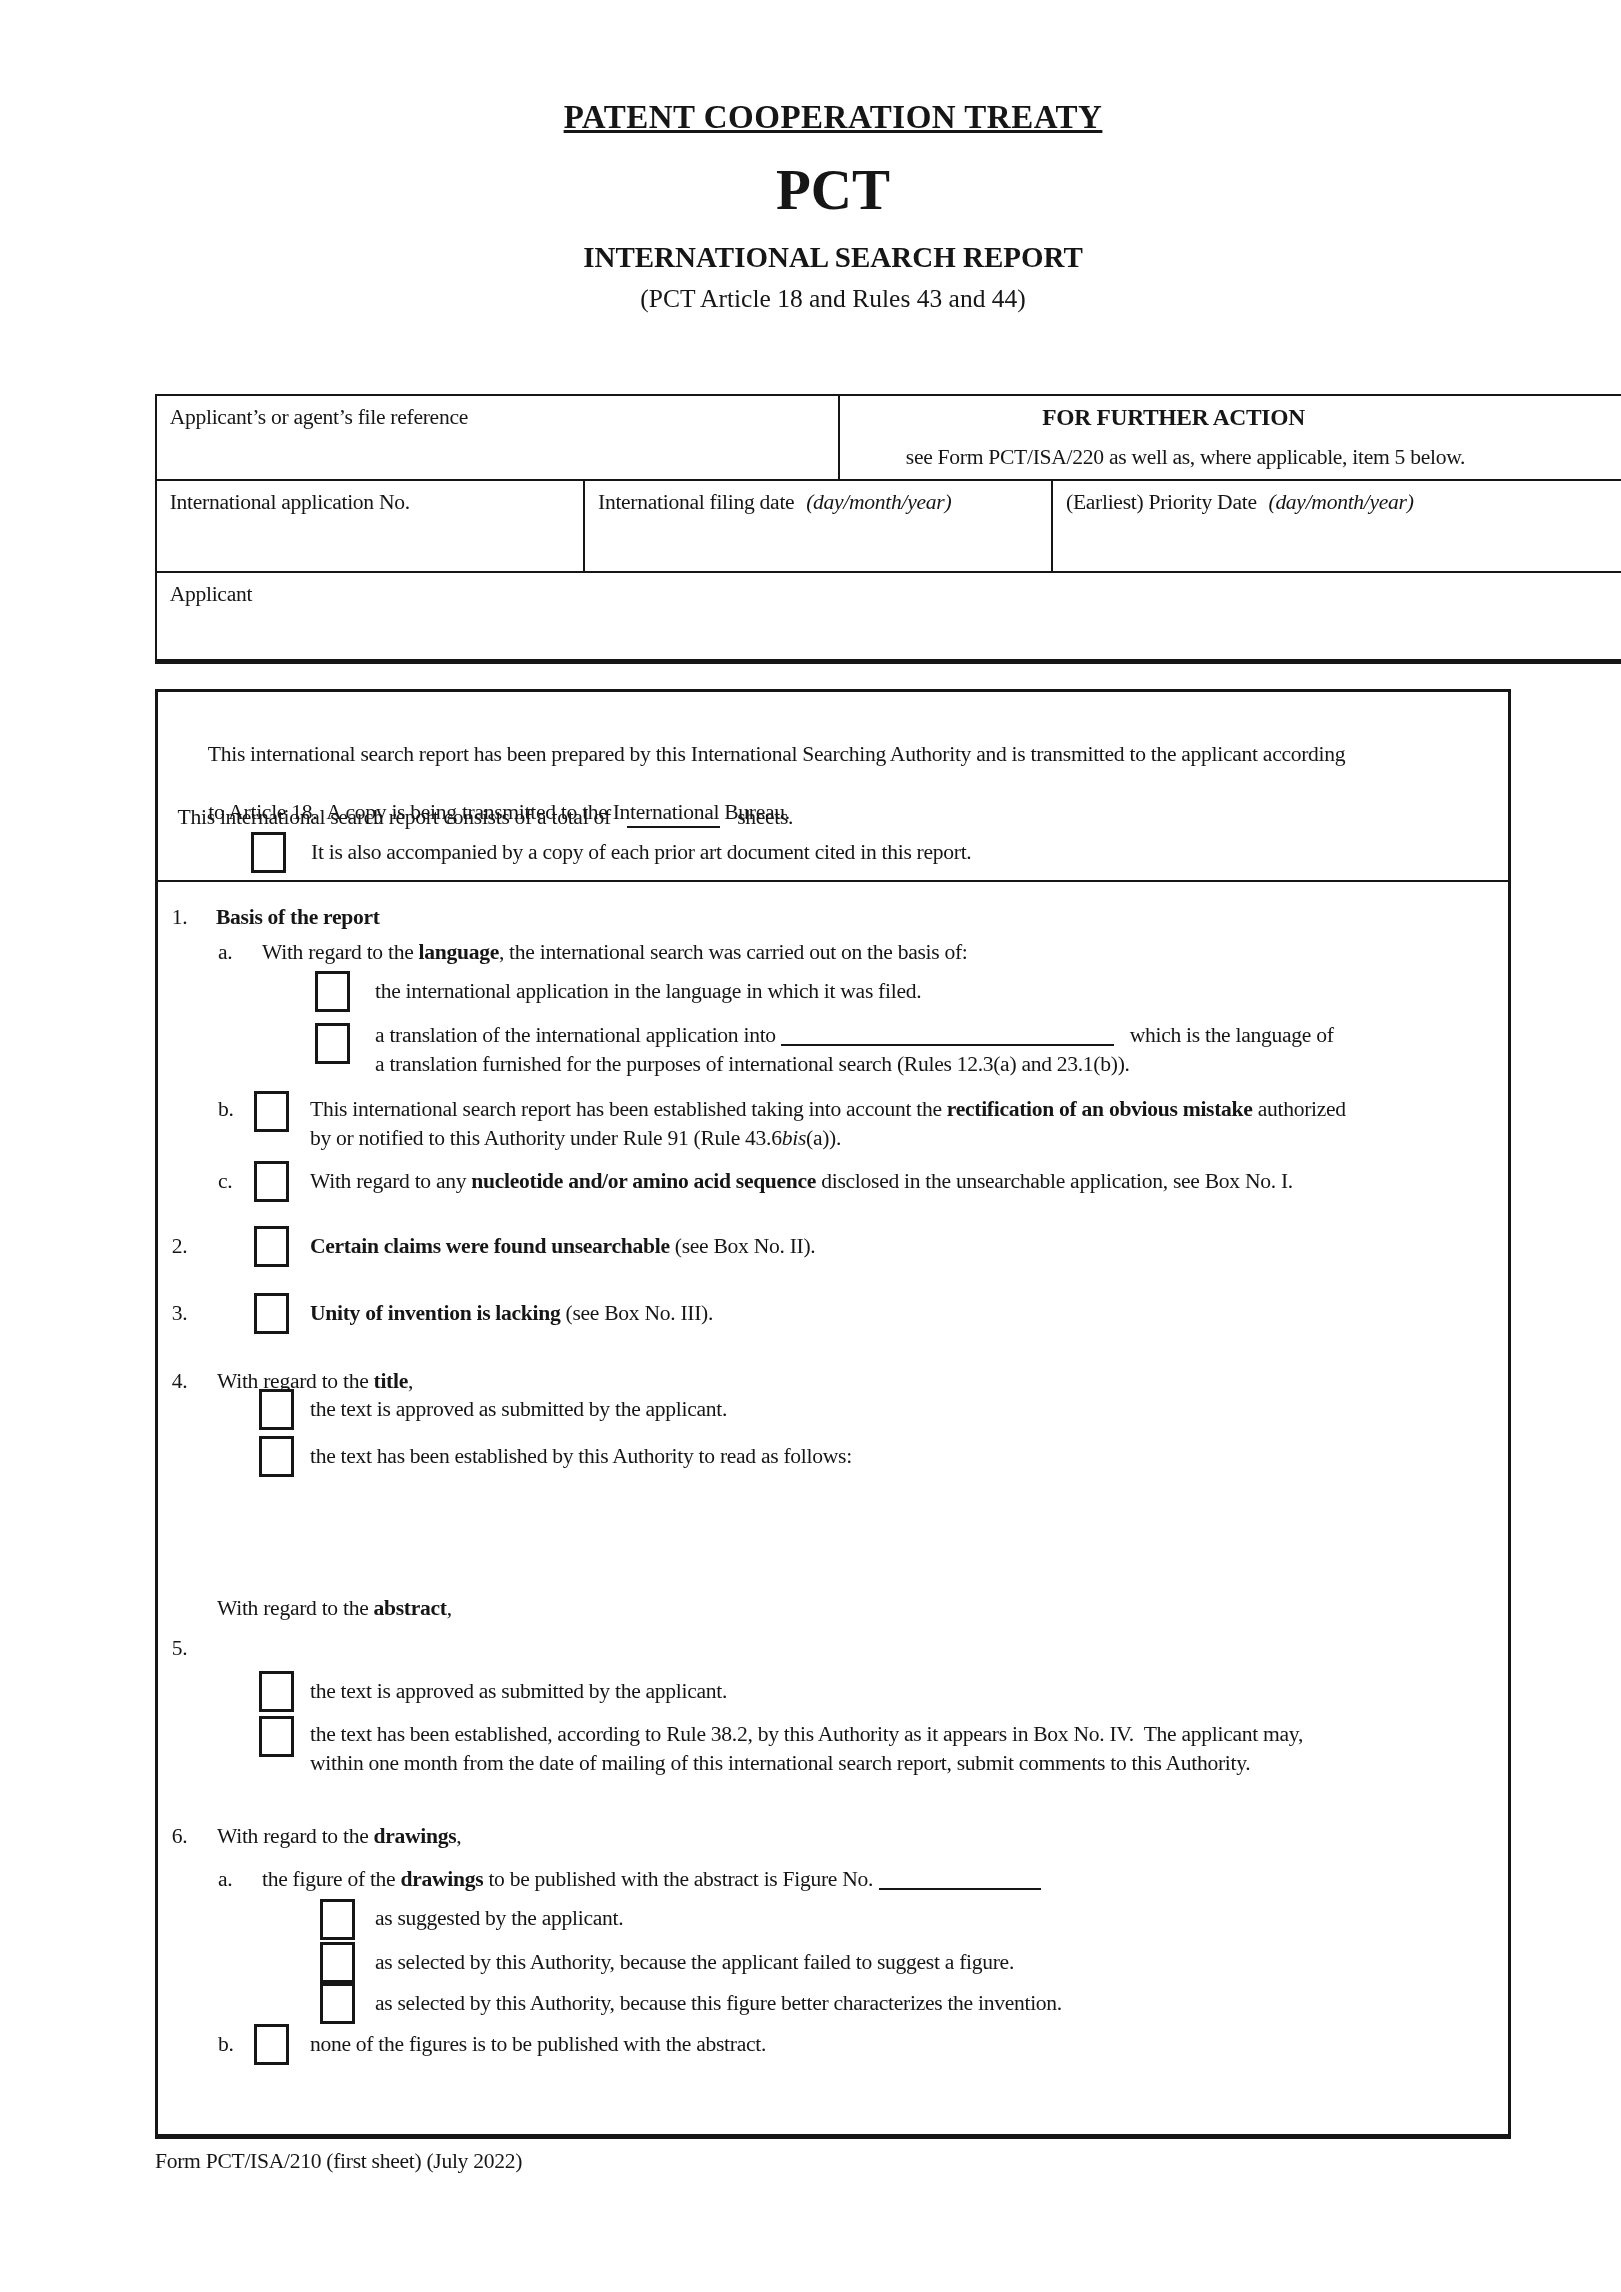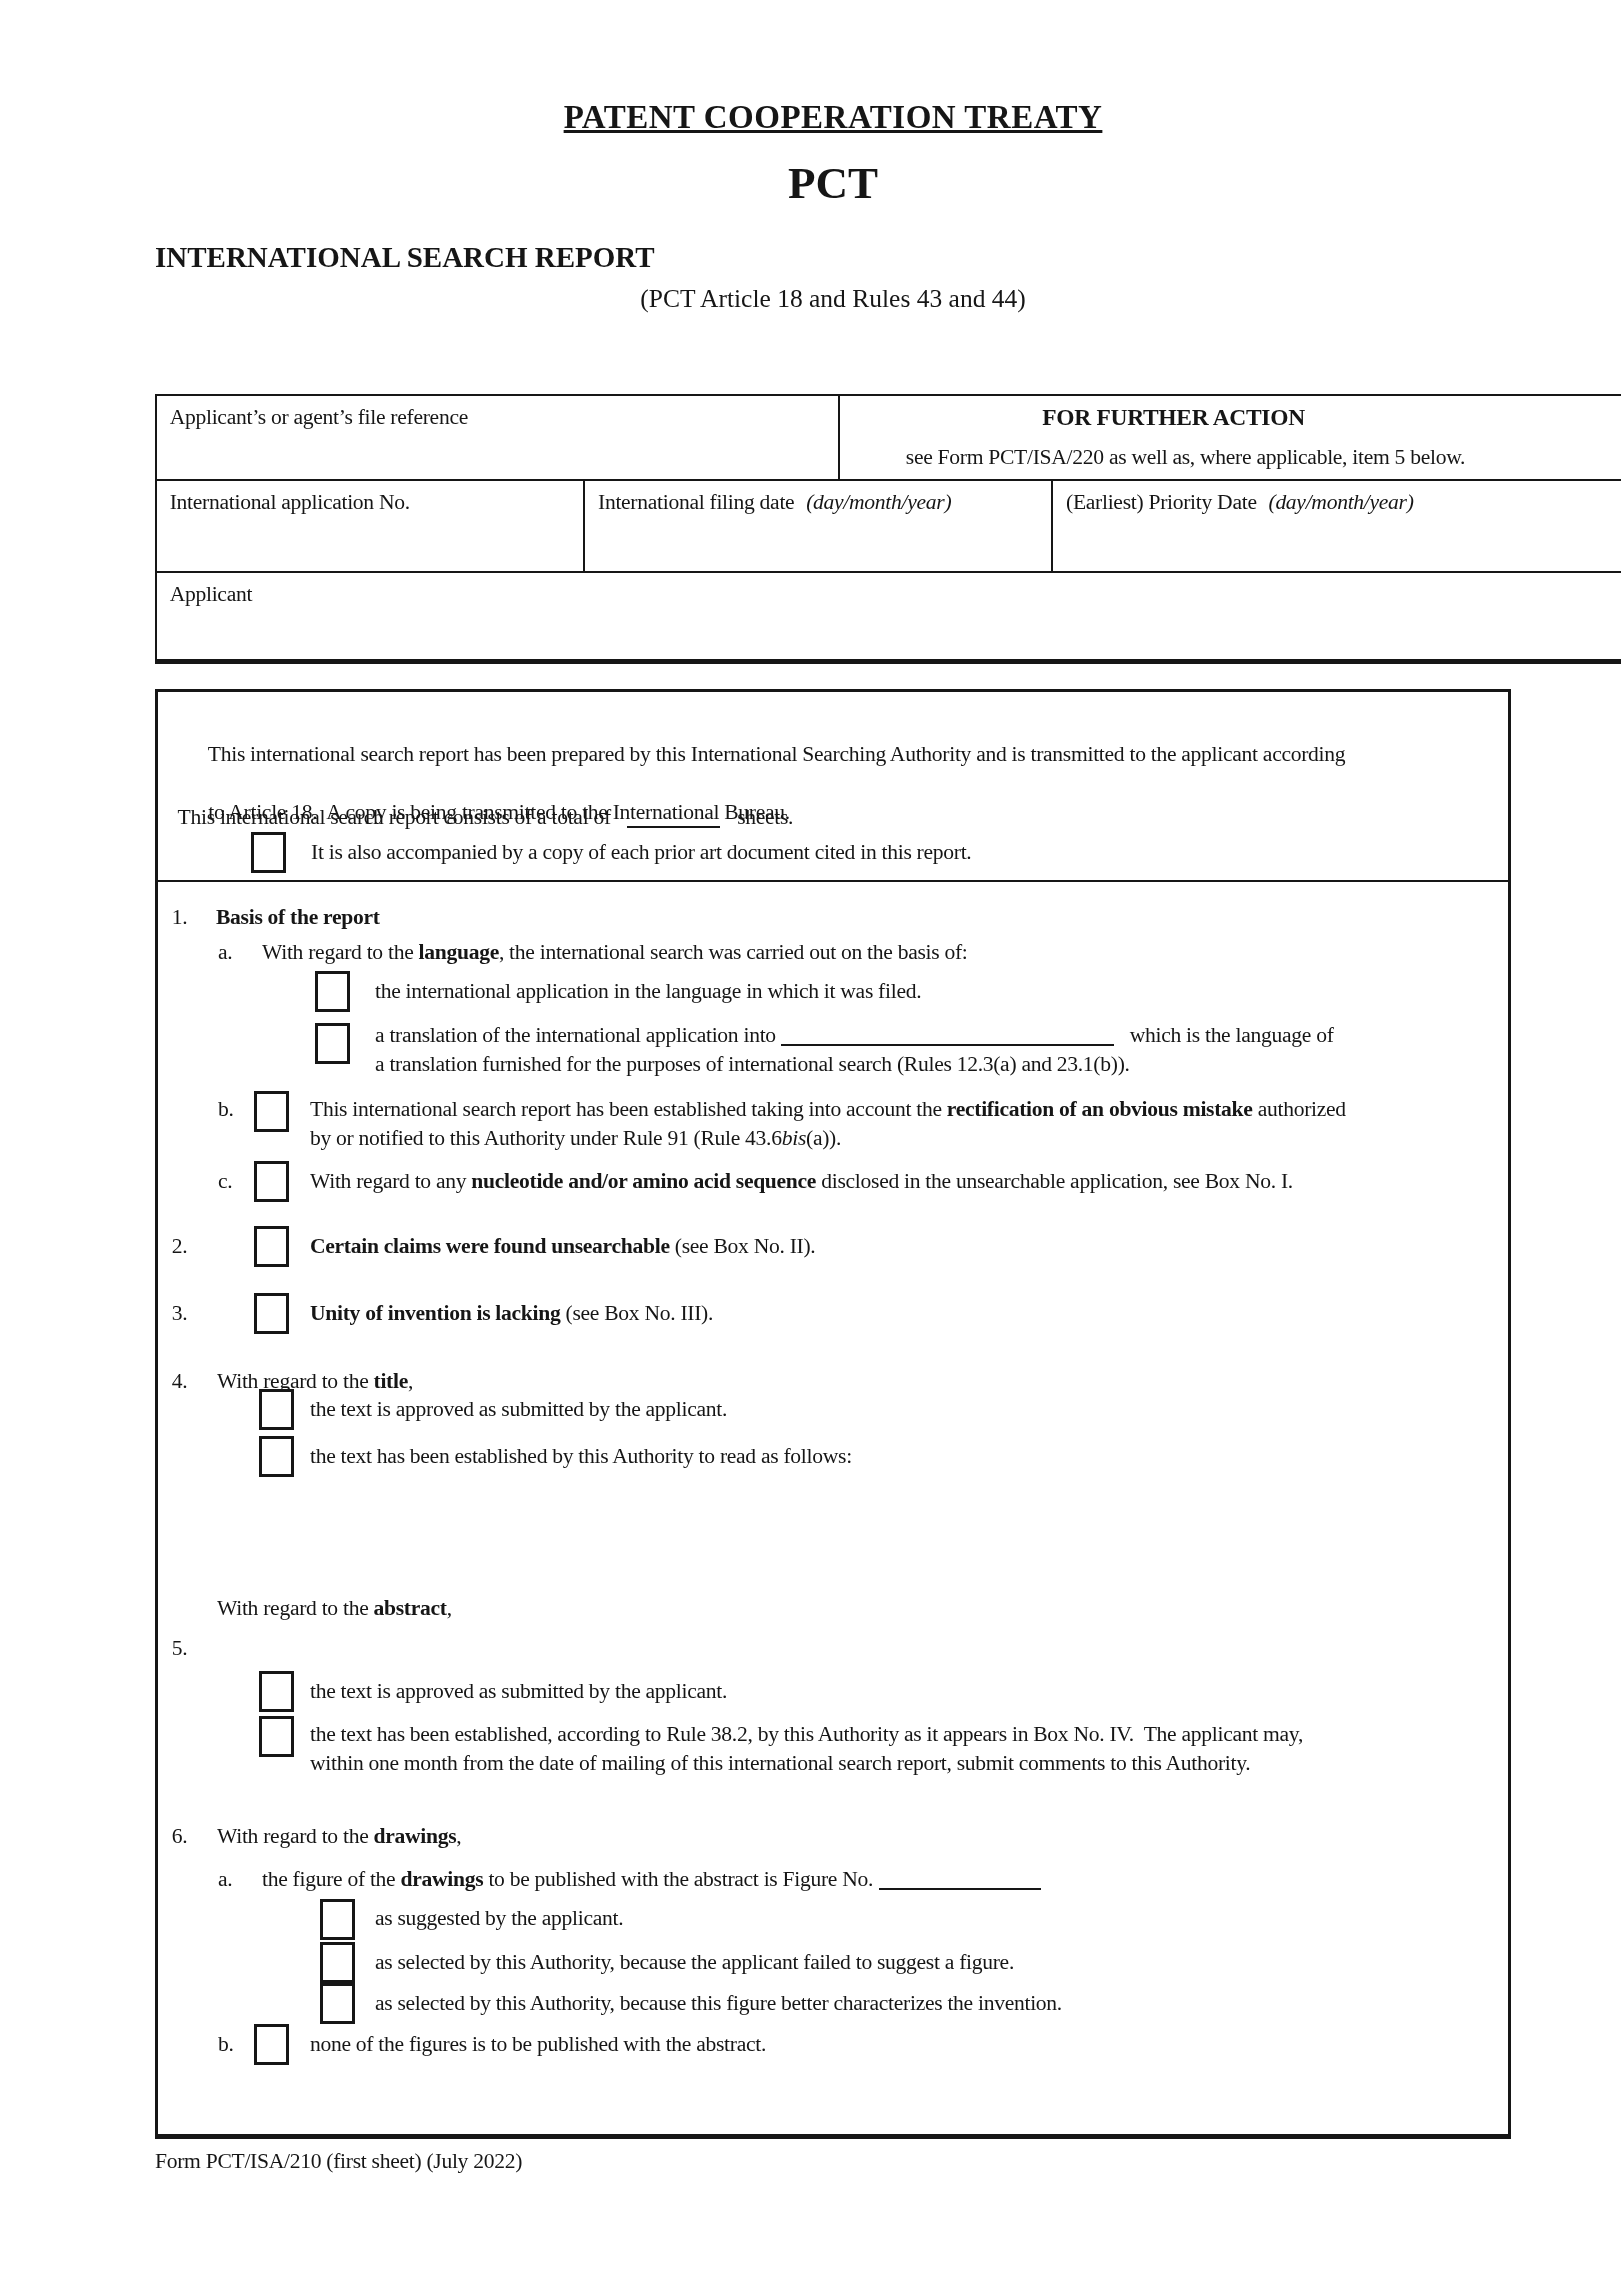--- a/index.html
+++ b/index.html
@@ -6,22 +6,22 @@
   .page{position:relative;width:1621px;height:2293px;background:#ffffff;color:#161616;
         font-family:"Liberation Serif","DejaVu Serif",serif;overflow:hidden;}
   .ln{position:absolute;font-size:21.6px;line-height:29px;letter-spacing:-0.3px;white-space:pre;}
   .b{font-weight:bold;}
   .i{font-style:italic;}
   .ctr{text-align:center;}
   
   .t1{position:absolute;left:155px;top:99px;width:1356px;text-align:center;
       font-size:33px;font-weight:bold;letter-spacing:0.5px;white-space:pre;text-decoration:underline;}
   .pct{position:absolute;left:155px;top:157px;width:1356px;text-align:center;
-       font-size:45px;font-weight:bold;white-space:pre;}
-  .t2{position:absolute;left:155px;top:241px;width:1356px;text-align:left;
+       font-size:57px;font-weight:bold;white-space:pre;}
+  .t2{position:absolute;left:155px;top:241px;width:1356px;text-align:center;
       font-size:29px;font-weight:bold;white-space:pre;}
   .sub{position:absolute;left:155px;top:284px;width:1356px;text-align:center;
        font-size:25.5px;white-space:pre;}
   
   .box1{position:absolute;left:155px;top:394px;width:1620px;height:270px;
         border:2.9px solid #161616;border-bottom-width:5.9px;box-sizing:border-box;}
   .box2{position:absolute;left:155px;top:689px;width:1356px;height:1450px;
         border:3.9px solid #161616;border-bottom-width:5.9px;box-sizing:border-box;}
   .hline{position:absolute;left:0;right:0;height:2px;background:#161616;}
   .vline{position:absolute;width:2px;background:#161616;}

